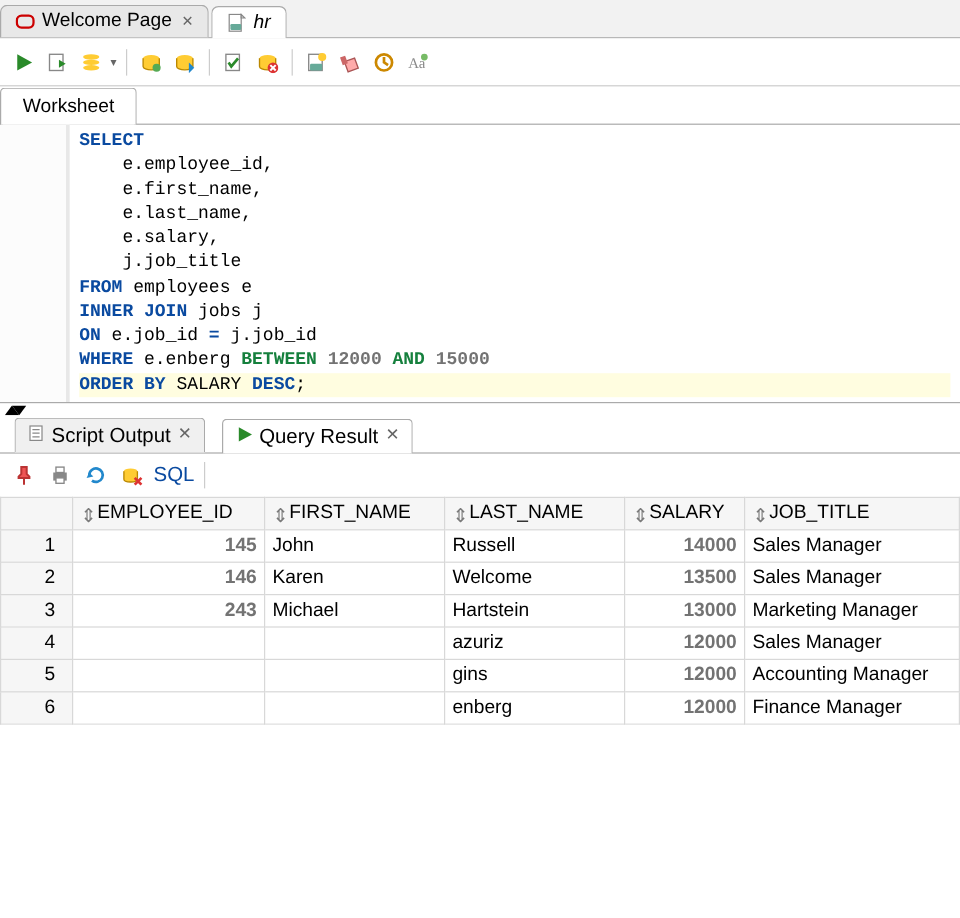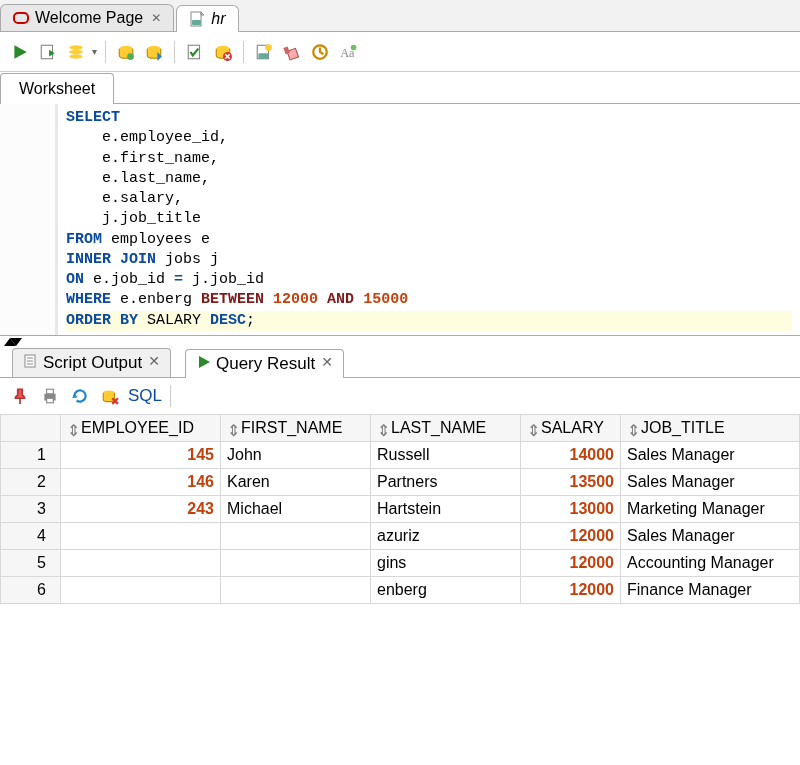--- a/index.html
+++ b/index.html
@@ -23,22 +23,22 @@
   
   .ws-tabs { display: flex; border-bottom: 1px solid #aaa; }
   .ws-tab { padding: 6px 18px; border: 1px solid #aaa; border-bottom: none; border-radius: 4px 4px 0 0; margin-right: 2px; background: #f0f0f0; font-size: 16px; cursor: pointer; }
   .ws-tab.active { background: #fff; position: relative; top: 1px; }
   
   
   .editor-wrap { display: flex; border-bottom: 1px solid #aaa; }
   .gutter { width: 58px; border-right: 3px solid #e8e8e8; background: #fcfcfc; }
   .editor { flex: 1; font-family: "Courier New", monospace; font-size: 15px; line-height: 1.35; padding: 4px 8px; white-space: pre; }
   .kw  { color: #0a4aa0; font-weight: bold; }
-  .kw2 { color: #7f1d1d; font-weight: bold; }
-  .num { color: #c2410c; font-weight: bold; }
+  .kw2 { color: #15803d; font-weight: bold; }
+  .num { color: #737373; font-weight: bold; }
   .on  { color: #0a4aa0; font-weight: bold; }
   .editor .line.hl { background: #fffde0; display: inline-block; width: 100%; }
   
   
   .split-handle { height: 12px; display: flex; align-items: center; padding-left: 4px; }
   .split-handle svg { width: 18px; height: 8px; }
   
   .result-tabs { display: flex; align-items: center; border-bottom: 1px solid #aaa; }
   .result-tab { display: flex; align-items: flex-start; padding: 4px 10px; border: 1px solid #aaa; border-bottom: none; border-radius: 4px 4px 0 0; margin-right: 2px; background: #f0f0f0; font-size: 17px; cursor: pointer; margin-left: 12px; }
   .result-tab.active { background: #fff; position: relative; top: 1px; }
@@ -270,21 +270,21 @@
           <td class="num">145</td>
           <td>John</td>
           <td>Russell</td>
           <td class="num">14000</td>
           <td>Sales Manager</td>
         </tr>
         <tr>
           <td class="rownum">2</td>
           <td class="num">146</td>
           <td>Karen</td>
-          <td>Partners</td>
+          <td>Welcome</td>
           <td class="num">13500</td>
           <td>Sales Manager</td>
         </tr>
         <tr>
           <td class="rownum">3</td>
           <td class="num">243</td>
           <td>Michael</td>
           <td>Hartstein</td>
           <td class="num">13000</td>
           <td>Marketing Manager</td>

